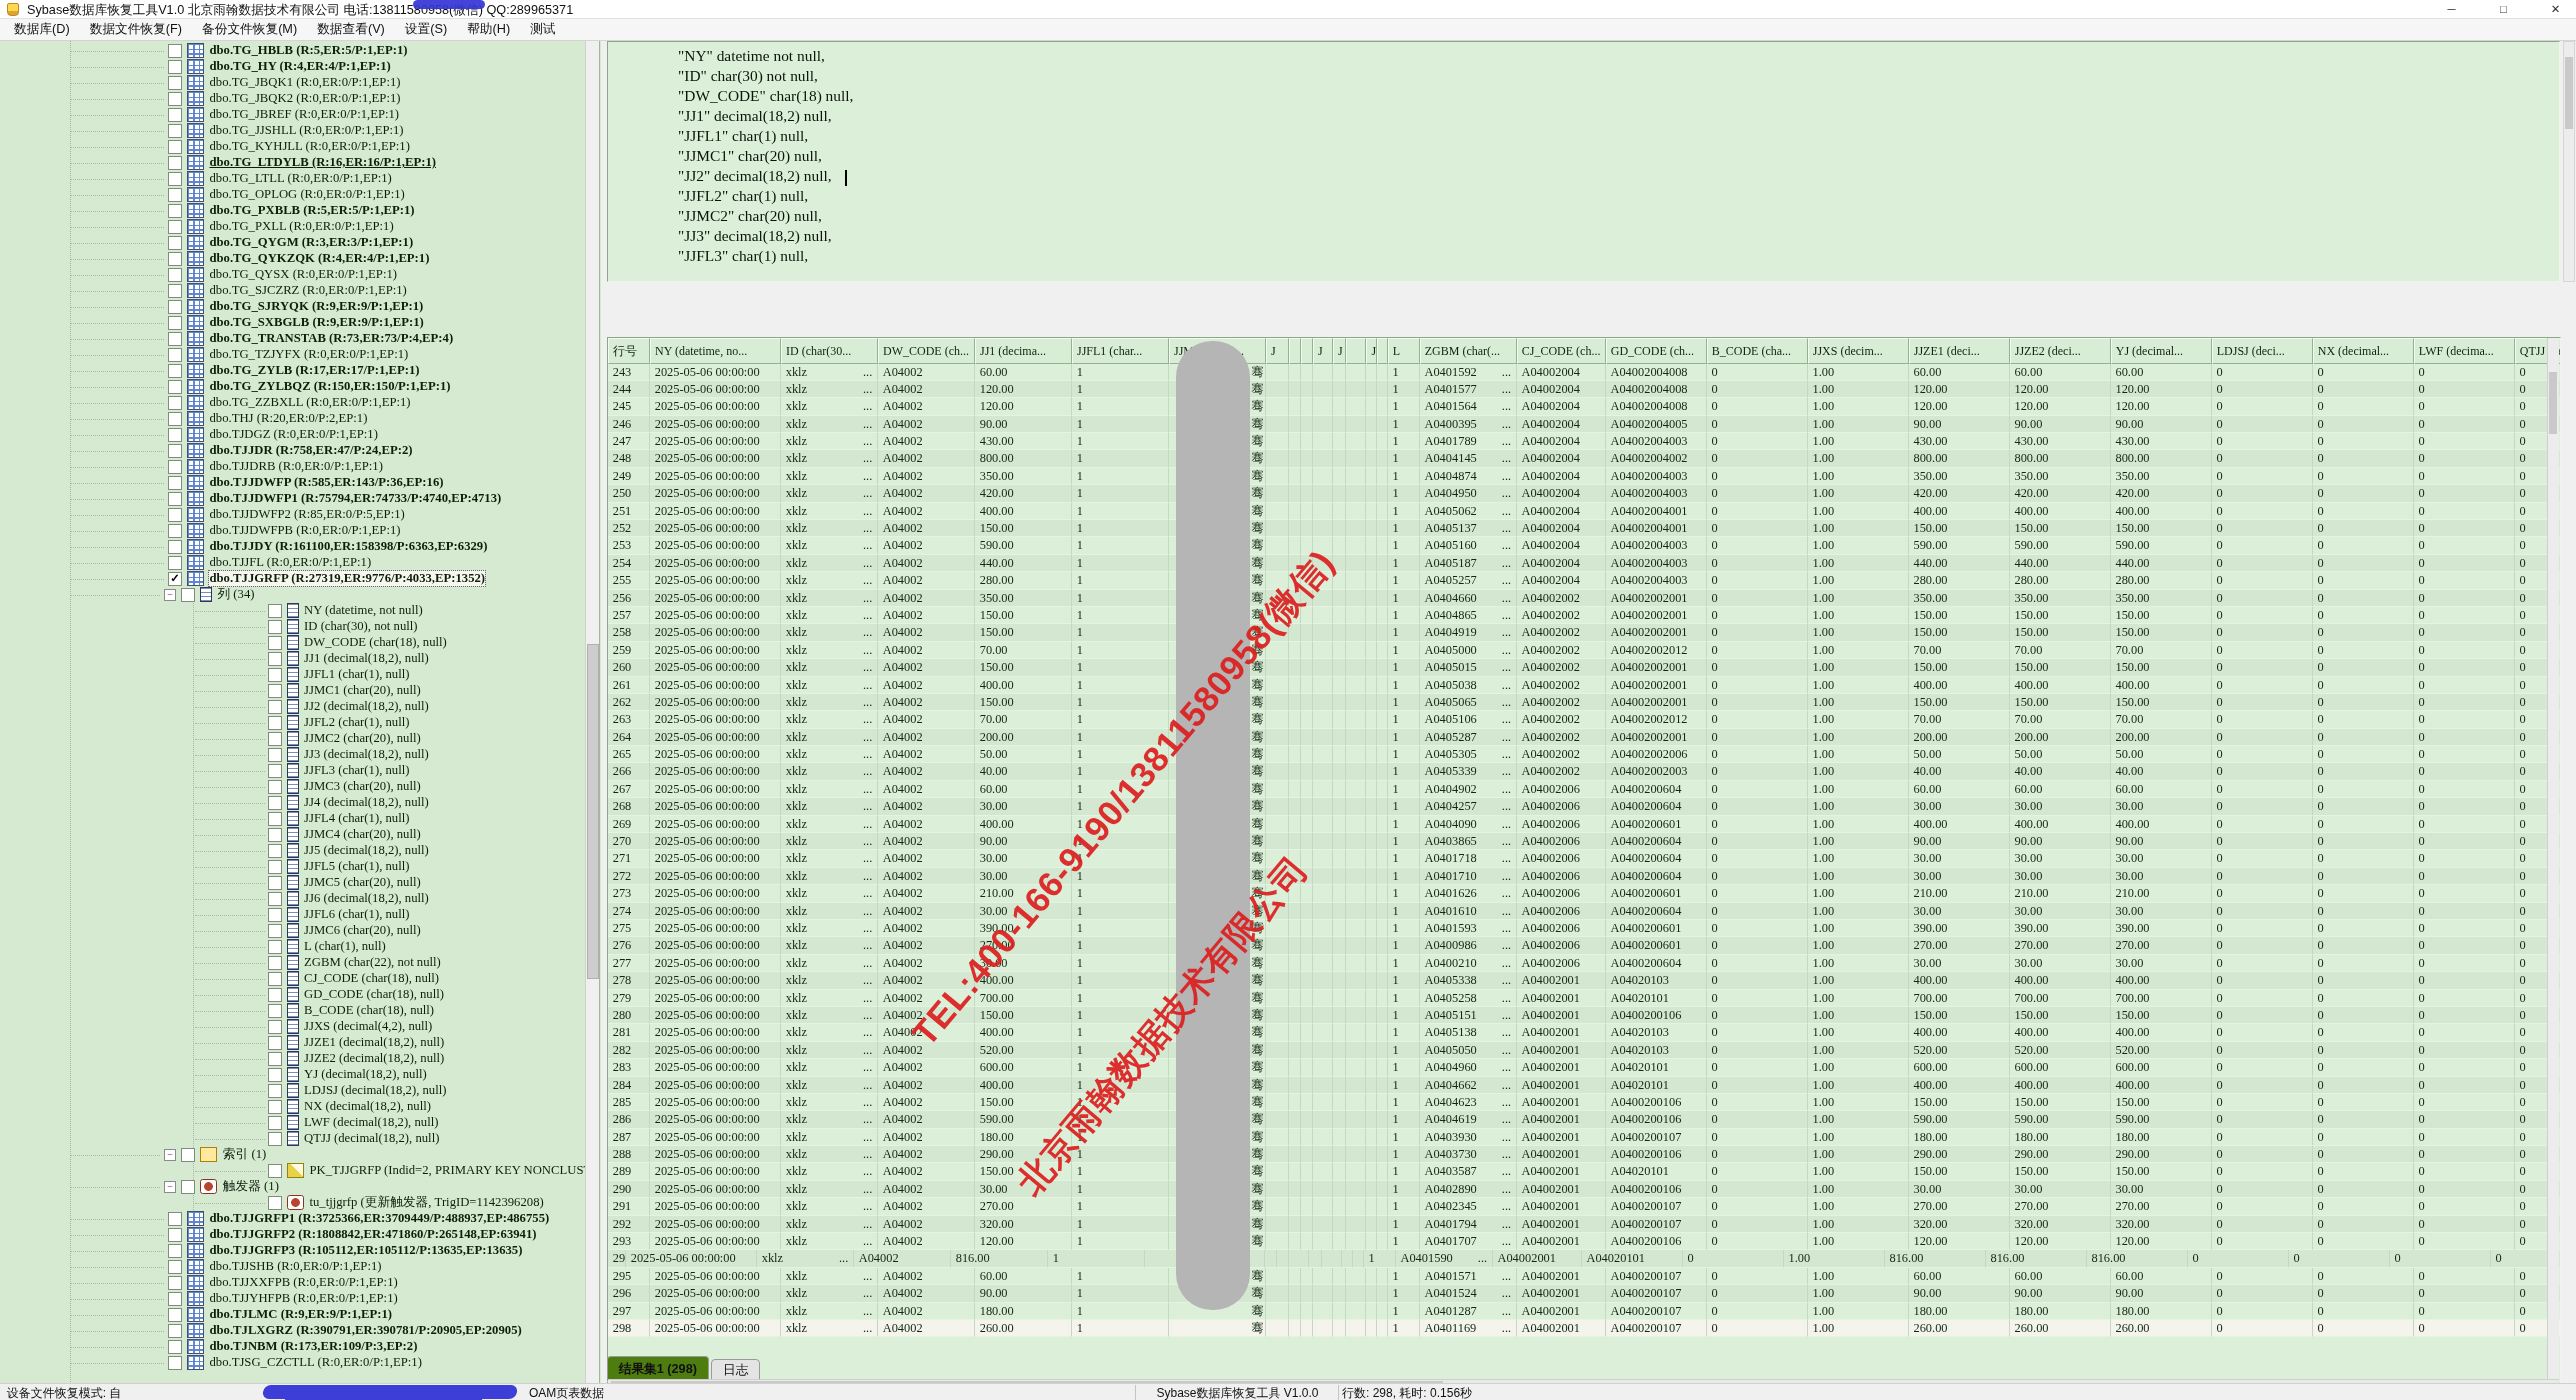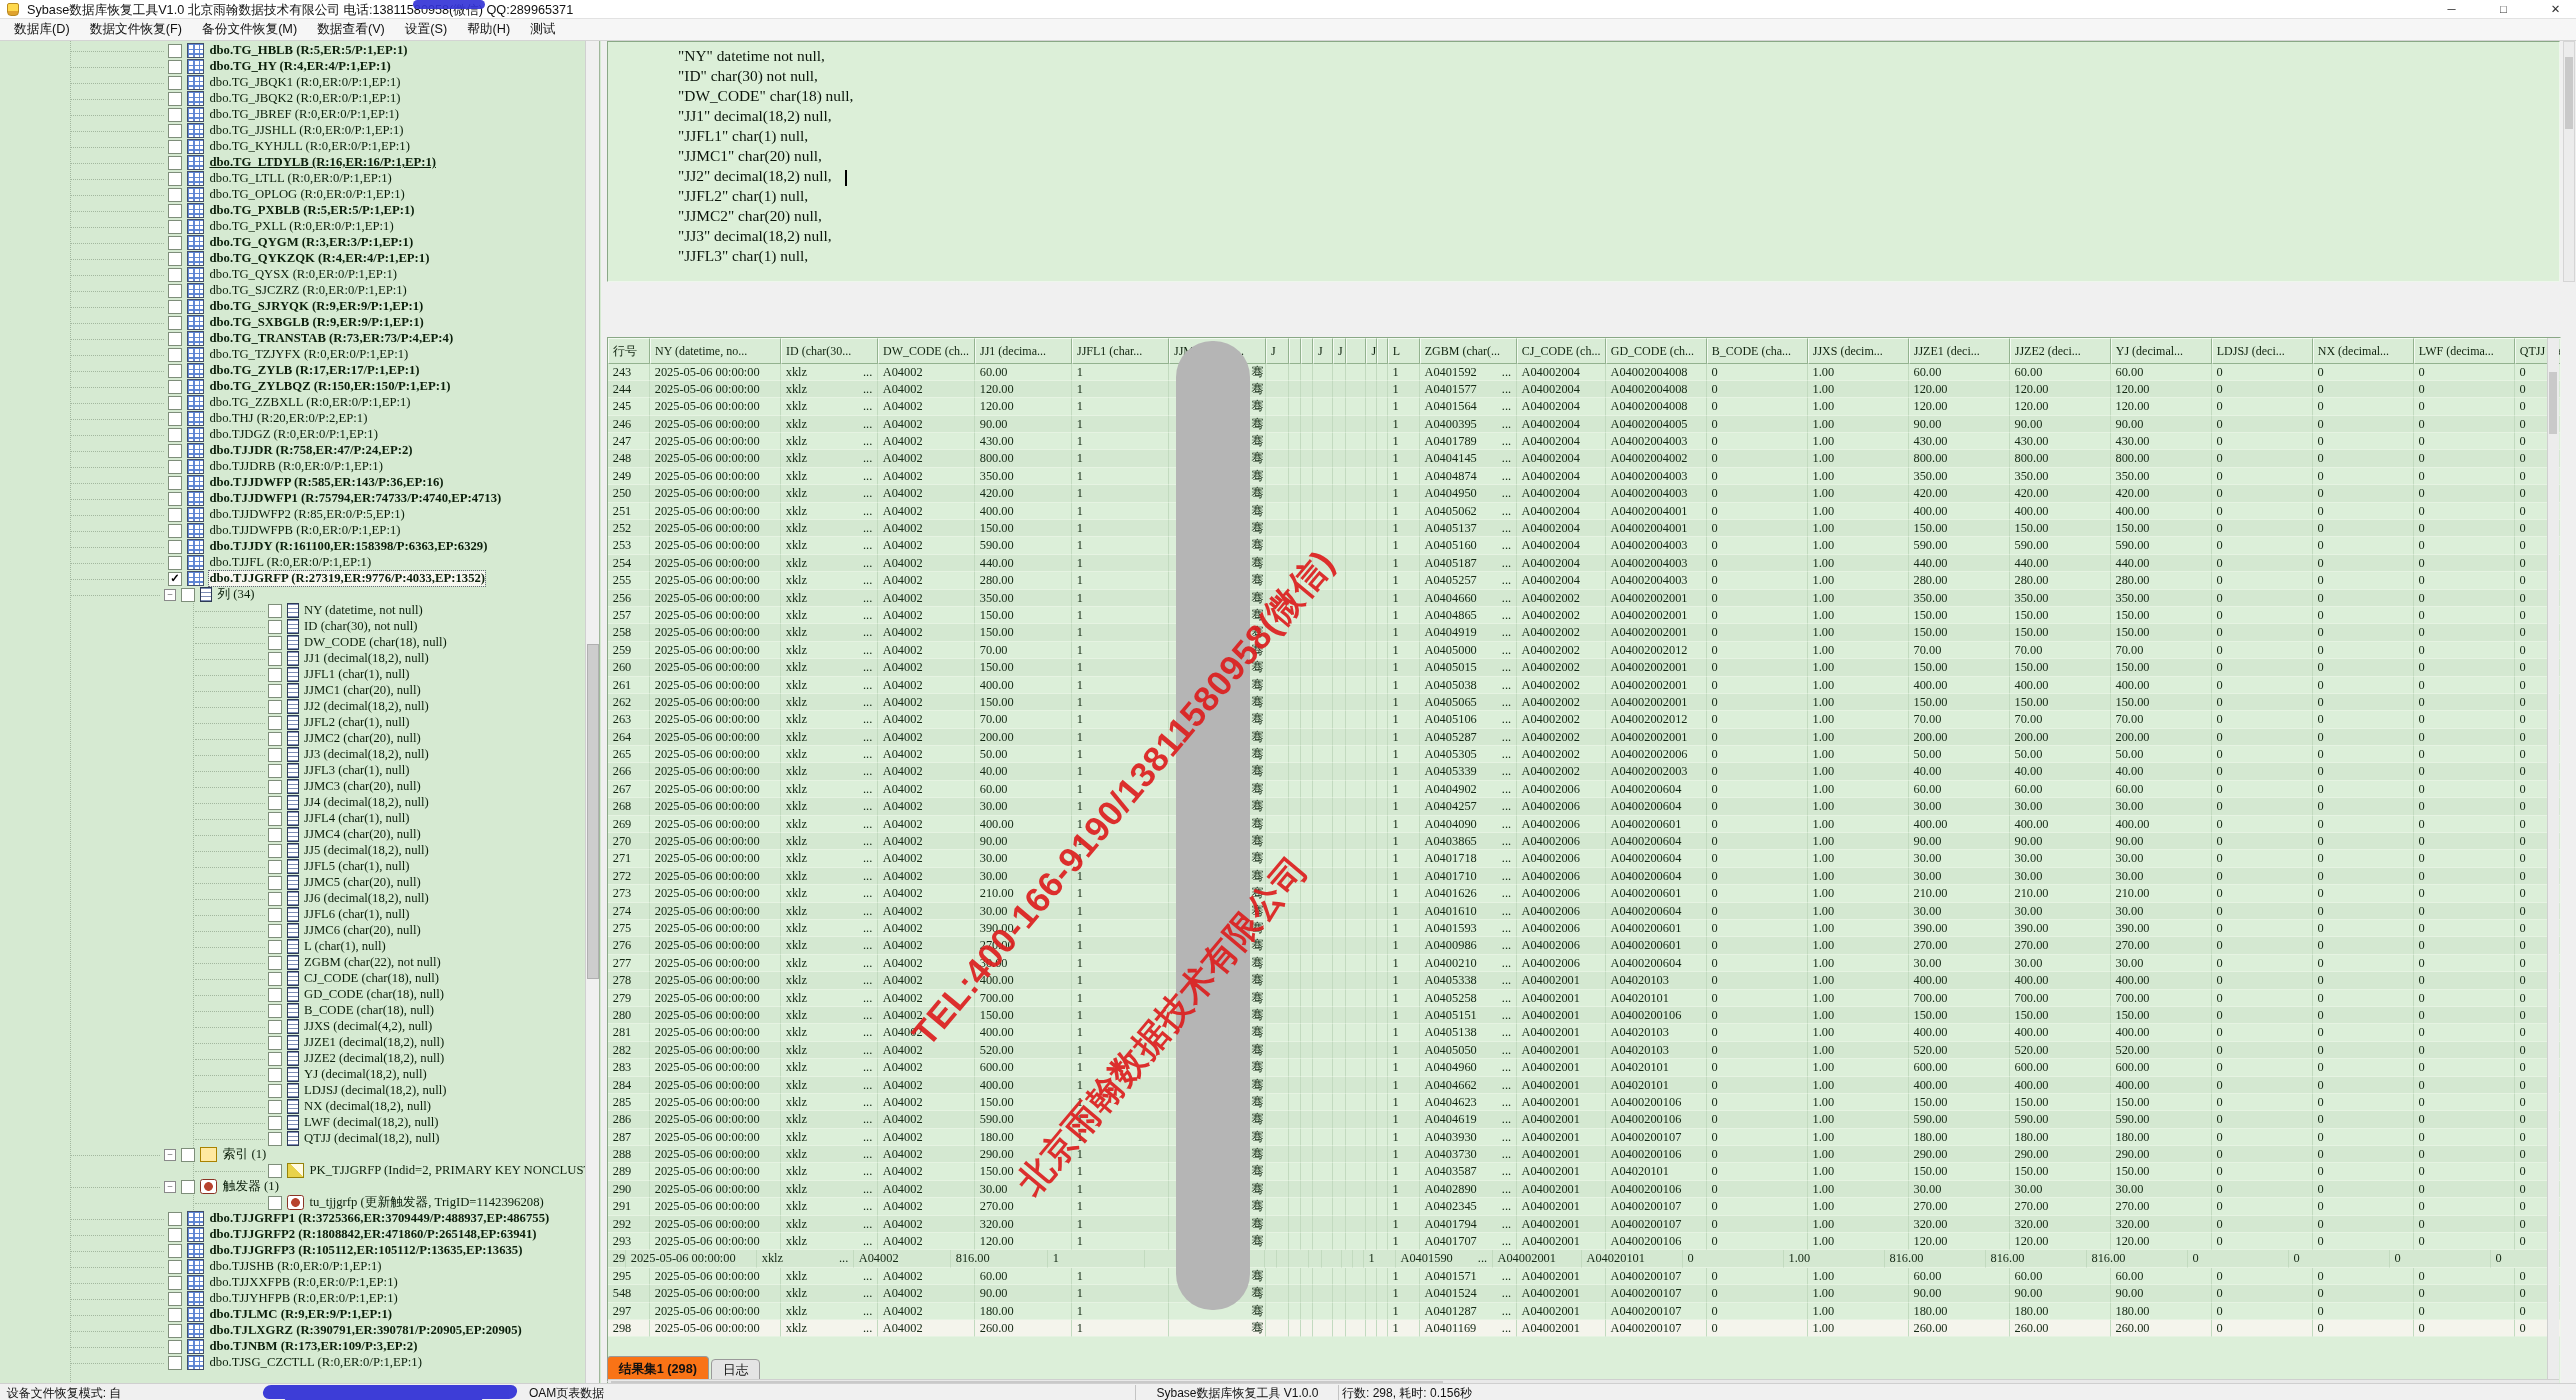--- a/index.html
+++ b/index.html
@@ -126,21 +126,21 @@
   #wm1, #wm2 { position:absolute; color:#dd1f1f; font-weight:bold; white-space:nowrap; z-index:7;
                font-size:35px; letter-spacing:0.7px; transform-origin:0 100%; transform:rotate(-50deg);
                opacity:.92; pointer-events:none; font-family:"Liberation Sans","DejaVu Sans",sans-serif; }
   #wm1 { left:330px; top:671px; }
   #wm2 { left:435px; top:820px; }
 
   
   #tabs { position:absolute; left:6px; top:1316px; height:27px; display:flex; }
   .tab { height:25.5px; padding:0 10.7px; line-height:24px; font-size:12.7px; color:#111; white-space:nowrap;
          border:0.7px solid #9a9a9a; border-top-left-radius:4px; border-top-right-radius:4px; margin-right:2.7px; }
-  .tab.active { background:#f97316; border-bottom-color:#fafafa; font-weight:bold; }
+  .tab.active { background:#4d7c0f; border-bottom-color:#fafafa; font-weight:bold; }
   .tab.idle { background:#e4e4e4; margin-top:2.7px; height:23px; line-height:21.5px; }
 
   
   #statusbar { position:absolute; left:0; top:1383px; width:2576px; height:17.4px; background:#f0f0f0;
                border-top:0.7px solid #cfcfcf; font-size:12px; color:#111; z-index:30; }
   .sdiv { position:absolute; top:1.3px; width:0; height:14.8px; border-left:0.7px solid #c4c4c4; }
   #st-mode { position:absolute; left:6.7px; top:1.3px; white-space:nowrap; }
   #st-scribble { position:absolute; left:263px; top:1.3px; width:254px; height:14px; background:#3434d6;
                  border-radius:8px; transform:skewX(-8deg); opacity:.95; }
   #st-scribble::after { content:""; position:absolute; left:20px; top:4px; width:201px; height:12px;
@@ -5312,21 +5312,21 @@
             </div>
             <div class="gcell" style="width: 101px;">
               <span>0</span>
             </div>
             <div class="gcell" style="width: 101px;">
               <span>0</span>
             </div>
           </div>
           <div class="grow alt">
             <div class="gcell" style="width: 42px;">
-              <span>548</span>
+              <span>296</span>
             </div>
             <div class="gcell" style="width: 131px;">
               <span>2025-05-06 00:00:00</span>
             </div>
             <div class="gcell" style="width: 97px;">
               <span>xklz</span>
               <span class="ell">...</span>
             </div>
             <div class="gcell" style="width: 97px;">
               <span>A04002</span>

